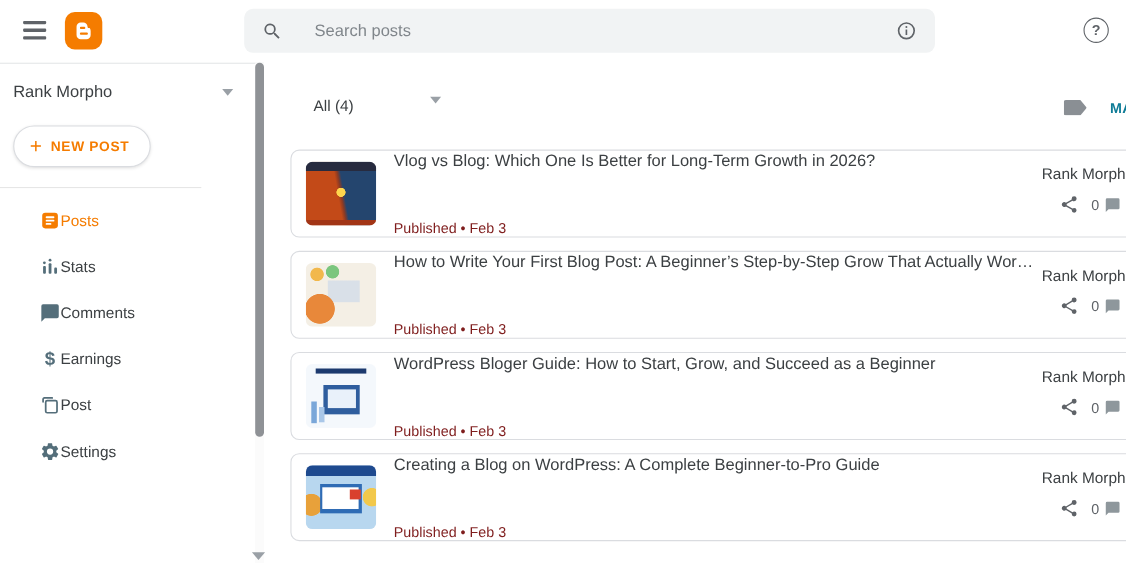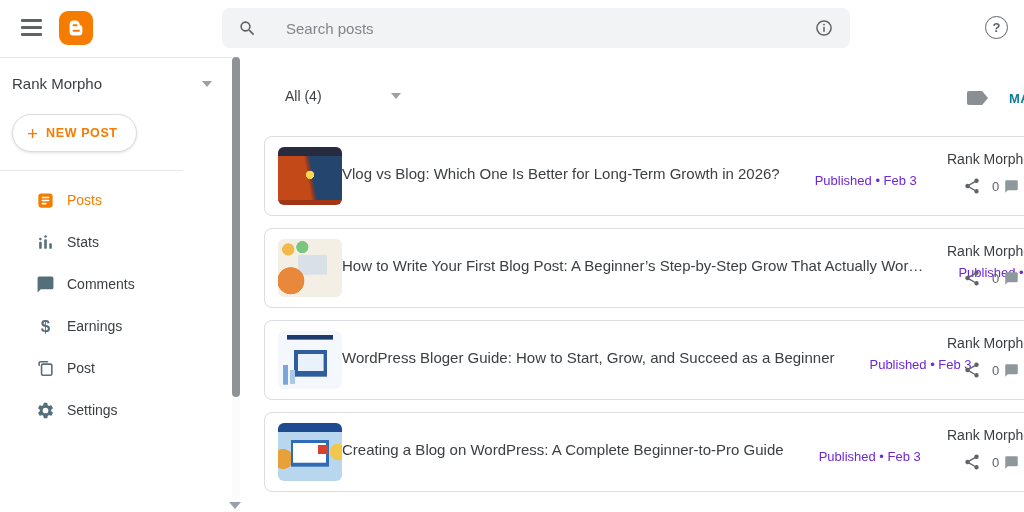--- a/index.html
+++ b/index.html
@@ -24,44 +24,44 @@
   .blogname-row{position:absolute;left:12px;top:17px;width:200px;display:flex;align-items:center;justify-content:space-between;cursor:pointer;}
   .blogname{font-size:15px;color:#3c4043;}
   .caret-down{width:0;height:0;border-left:5px solid transparent;border-right:5px solid transparent;border-top:6px solid #9aa0a6;}
   .new-post{position:absolute;left:12px;top:56px;height:38px;padding:0 18px 0 14px;background:#fff;border:1px solid #dadce0;border-radius:20px;display:inline-flex;align-items:center;gap:8px;cursor:pointer;box-shadow:0 1px 3px rgba(0,0,0,.12);}
   .new-post .plus{color:#f57c00;font-size:19px;font-weight:500;line-height:1;}
   .new-post .np-label{color:#f57c00;font-size:12.5px;font-weight:bold;letter-spacing:.6px;}
   .side-divider{position:absolute;left:0;top:112px;width:183px;height:0;border-bottom:1px solid #e6e6e6;}
   .menu{position:absolute;left:0;top:121px;width:232px;}
   .menu-item{height:42px;display:flex;align-items:center;padding-left:36px;cursor:pointer;}
   .mi-icon{width:19px;height:19px;display:flex;align-items:center;justify-content:center;color:#546e7a;flex:0 0 19px;}
-  .mi-label{margin-left:12px;font-size:14px;color:#3c4043;}
+  .mi-label{font-size:14px;color:#3c4043;}
   .menu-item.active .mi-icon{color:#f57c00;}
   .menu-item.active .mi-label{color:#f57c00;}
   .dollar{font-size:17px;font-weight:600;line-height:1;}
   
   .scrolltrack{position:absolute;left:232px;top:57px;width:8px;height:455px;background:#fbfbfb;}
   .scrollthumb{position:absolute;left:0;top:0;width:8px;height:340px;background:#8f9296;border-radius:4px;}
   .scroll-arrow{position:absolute;left:229px;top:502px;width:0;height:0;border-left:6px solid transparent;border-right:6px solid transparent;border-top:7px solid #9aa0a6;}
   
-  .filter-row{position:absolute;left:285px;top:88px;display:flex;align-items:center;gap:69px;cursor:pointer;}
+  .filter-row{position:absolute;left:285px;top:88px;display:flex;align-items:flex-start;gap:69px;cursor:pointer;}
   .filter-label{font-size:14px;color:#3c4043;}
   .caret-sm{width:0;height:0;border-left:5px solid transparent;border-right:5px solid transparent;border-top:6px solid #9aa0a6;}
   .label-icon{position:absolute;left:967px;top:91px;width:21px;height:14px;background:#8a8f94;border-radius:2px;clip-path:polygon(0 0,72% 0,100% 50%,72% 100%,0 100%);cursor:pointer;}
   .manage-link{position:absolute;left:1009px;top:91px;font-size:13px;font-weight:bold;color:#0f7c97;letter-spacing:.4px;cursor:pointer;white-space:nowrap;}
   .cards{position:absolute;left:264px;top:136px;width:760px;}
   .card{position:relative;width:1100px;height:80px;box-sizing:border-box;border:1px solid #dadce0;border-radius:8px;margin-bottom:12px;background:#fff;display:flex;align-items:center;cursor:pointer;}
   .thumb{width:64px;height:58px;border-radius:6px;margin-left:13px;flex:0 0 64px;background:#ccc;overflow:hidden;position:relative;}
   .t1{background:linear-gradient(to bottom,#272b3f 0 15%,rgba(0,0,0,0) 15%),radial-gradient(circle at 50% 48%,#ffd54d 0 9%,rgba(0,0,0,0) 10%),linear-gradient(to top,#a23516 0 9%,rgba(0,0,0,0) 9%),linear-gradient(80deg,#c34a18 0 46%,#8c3a23 50%,#24456e 54% 100%);}
   .t2{background:radial-gradient(circle at 20% 72%,#e8883a 0 20%,rgba(0,0,0,0) 21%),radial-gradient(circle at 16% 18%,#f2b84b 0 8%,rgba(0,0,0,0) 9%),radial-gradient(circle at 38% 14%,#7bc67e 0 9%,rgba(0,0,0,0) 10%),linear-gradient(#d9e0e8,#d9e0e8) 58% 42%/46% 34% no-repeat,#f4efe5;}
   .t3{background:linear-gradient(#1d3a6e,#1d3a6e) 50% 8%/72% 8% no-repeat,linear-gradient(#7aa7d9,#7aa7d9) 8% 88%/8% 34% no-repeat,linear-gradient(#a9c7e8,#a9c7e8) 20% 88%/8% 24% no-repeat,linear-gradient(#e9f1fa,#e9f1fa) 52% 56%/40% 30% no-repeat,linear-gradient(#2f5e9e,#2f5e9e) 52% 62%/52% 46% no-repeat,#f4f8fc;}
   .t4{background:linear-gradient(to bottom,#1e4a8f 0 16%,rgba(0,0,0,0) 16%),linear-gradient(#d9402e,#d9402e) 74% 46%/16% 16% no-repeat,linear-gradient(#fff,#fff) 50% 52%/52% 34% no-repeat,linear-gradient(#2f6cb5,#2f6cb5) 50% 54%/60% 46% no-repeat,radial-gradient(circle at 8% 62%,#e8a13a 0 14%,rgba(0,0,0,0) 15%),radial-gradient(circle at 94% 50%,#f2c84b 0 12%,rgba(0,0,0,0) 13%),#b8d7ef;}
-  .card-body{margin-left:0;display:flex;justify-content:center;gap:35px;}
+  .card-body{margin-left:16px;display:flex;flex-direction:column;justify-content:center;gap:35px;}
   .post-title{font-size:15px;color:#3c4043;line-height:19px;white-space:nowrap;}
-  .post-status{margin-top:9px;font-size:13px;color:#6d28d9;}
+  .post-status{margin-top:9px;font-size:13px;color:#7f1d1d;}
   .card-right{position:absolute;left:682px;top:13px;width:220px;}
   .post-author{font-size:14px;color:#3c4043;white-space:nowrap;}
   .card-actions{margin-top:9px;padding-left:16px;display:flex;align-items:center;gap:11px;}
   .share-btn{display:flex;color:#5f6368;cursor:pointer;}
   .comment-chip{display:flex;align-items:center;gap:5px;cursor:pointer;}
   .comment-count{font-size:13px;color:#5f6368;}
   .comment-icon{display:flex;color:#8e979c;}
 </style>
 </head>
 <body>

